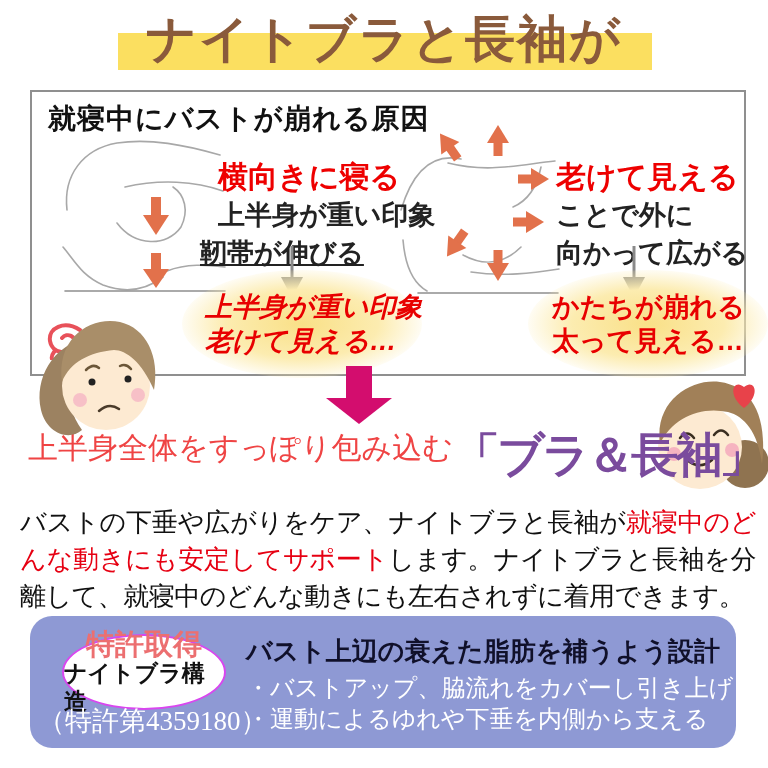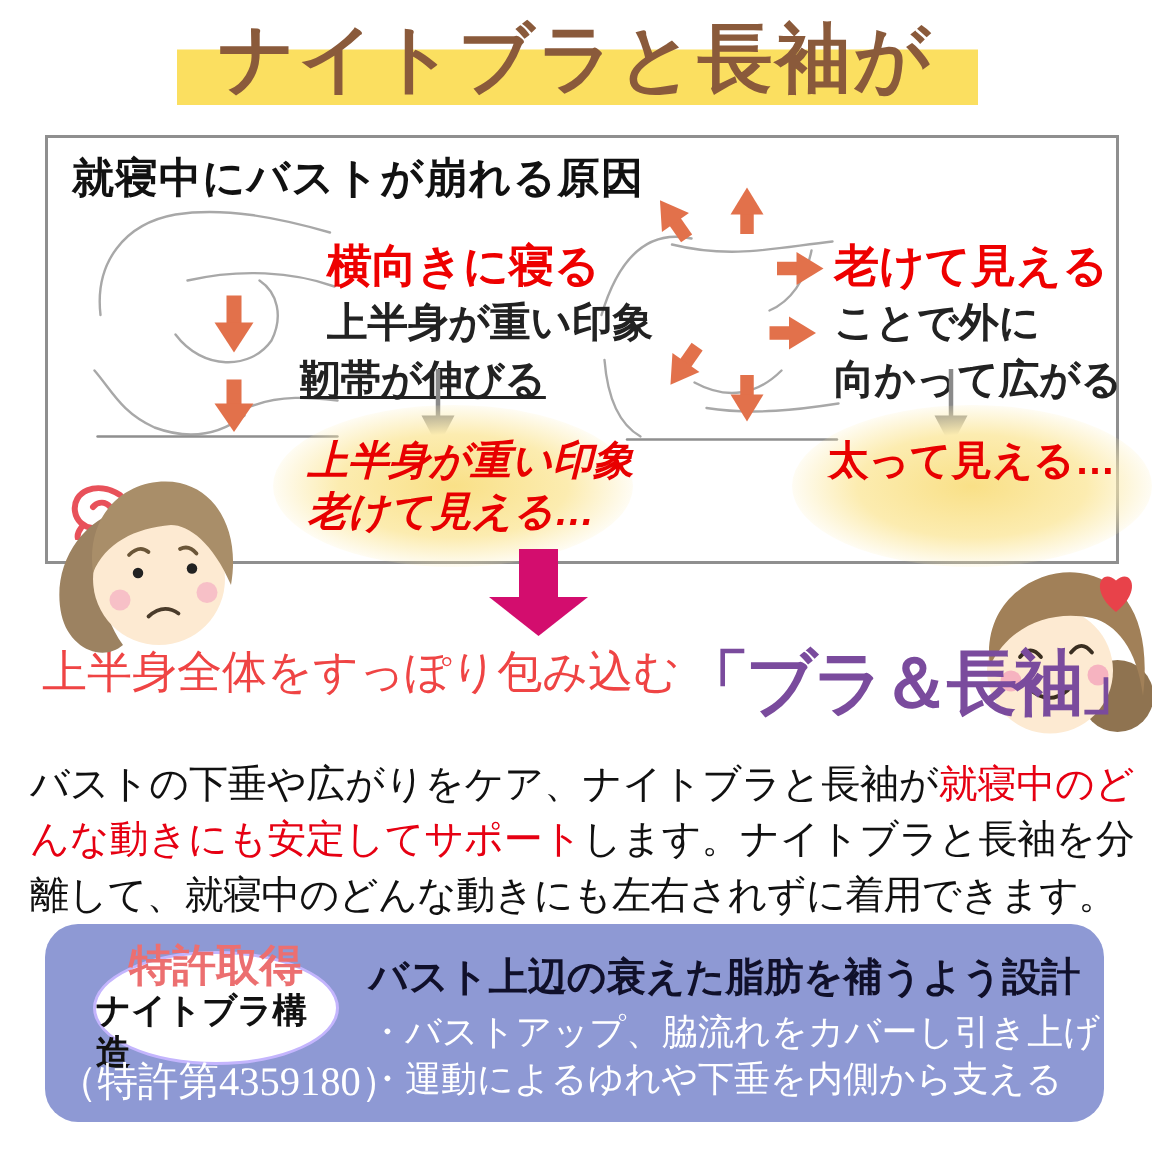--- a/index.html
+++ b/index.html
@@ -58,21 +58,21 @@
     font-family:"Liberation Serif","DejaVu Serif",serif;
     font-size:26px; line-height:37px; color:#111; letter-spacing:-0.5px;
     text-align:justify;
   }
   .description .red-seg { color:#e60012; }
 
   
   .patent-box { position:absolute; left:30px; top:616px; width:706px; height:132px; background:#8e99d4; border-radius:22px; }
   .patent-badge {
     position:absolute; left:62px; top:634px; width:164px; height:76px;
-    background:#ffffff; border:2px solid #c4b5fd; border-radius:50%;
+    background:#ffffff; border:2px solid #d946ef; border-radius:50%;
     display:flex; flex-direction:column; align-items:center; justify-content:center; z-index:2;
   }
   .badge-top { font-size:29px; font-weight:bold; color:#ec6f70; line-height:30px; }
   .badge-bottom { font-size:23px; font-weight:bold; color:#111; line-height:28px; }
   .patent-number {
     position:absolute; left:38px; top:703px; z-index:2;
     font-family:"Liberation Serif","DejaVu Serif",serif;
     font-size:27px; color:#ffffff; letter-spacing:0px;
   }
   .patent-heading { position:absolute; left:246px; top:634px; font-size:26px; font-weight:bold; color:#10102a; z-index:2; letter-spacing:0px; }
@@ -151,20 +151,21 @@
   <polygon points="1,31 23,31 12,52" fill="#8a8a8a"></polygon>
 </svg>
 
 <div class="glow" style="left:182px; top:270px;"></div>
 <div class="result-text" style="left:205px; top:290px;font-style:italic;">
   <div>上半身が重い印象</div>
   <div>老けて見える…</div>
 </div>
 <div class="glow" style="left:528px; top:270px;"></div>
 <div class="result-text" style="left:552px; top:290px;">
+  <div>かたちが崩れる</div>
   <div>太って見える…</div>
 </div>
 
 <svg class="scribble" width="42" height="38" viewBox="0 0 42 38">
   <path d="M 36,8 C 20,-2 4,6 6,19 C 8,32 26,34 30,23 C 33,14 23,10 18,16 M 10,30 q -3,4 -2,7" fill="none" stroke="#e8515a" stroke-width="4" stroke-linecap="round"></path>
 </svg>
 
 <svg class="worried-face" width="135" height="140" viewBox="0 0 135 140">
   <path d="M 58,30 C 25,38 6,70 13,102 C 18,124 40,134 54,122 C 44,108 40,94 42,78 Z" fill="#9c8261"></path>
   <circle cx="78" cy="78" r="44" fill="#fdead2"></circle>

